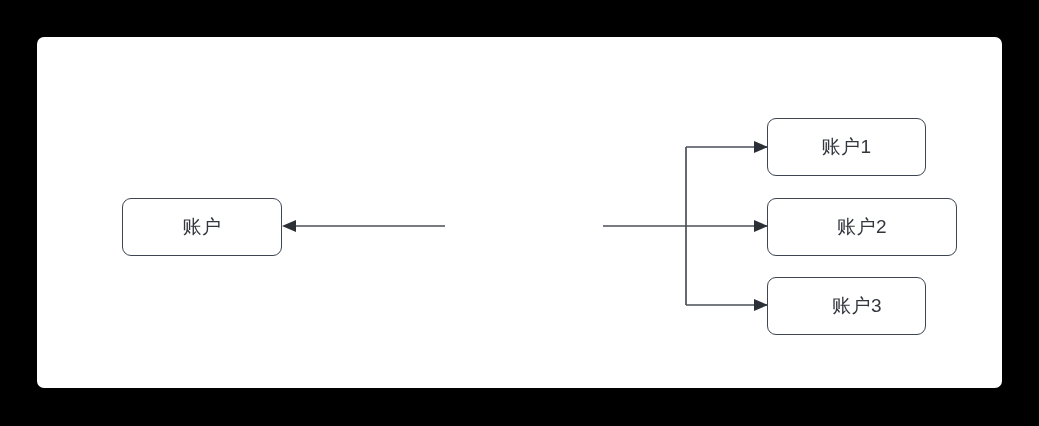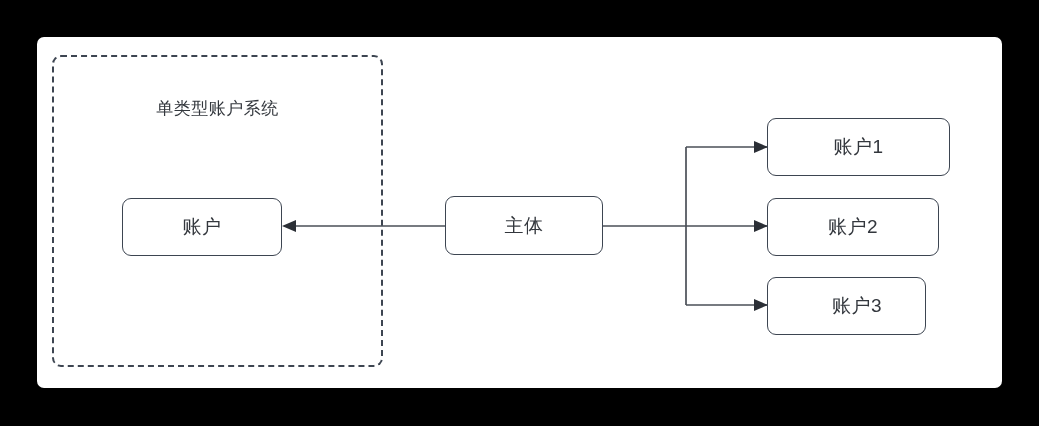--- a/index.html
+++ b/index.html
@@ -71,22 +71,22 @@
     display: flex;
     align-items: center;
     justify-content: center;
     color: #33373d;
     font-size: 19px;
     letter-spacing: 0.5px;
     white-space: nowrap;
   }
   #node-account   { left: 85px;  top: 161px; width: 160px; height: 58px; }
   #node-subject   { left: 408px; top: 159px; width: 158px; height: 59px; }
-  #node-account-1 { left: 730px; top: 81px;  width: 183px; height: 58px; }
-  #node-account-2 { left: 730px; top: 161px; width: 172px; height: 58px; }
+  #node-account-1 { left: 730px; top: 81px;  width: 159px; height: 58px; }
+  #node-account-2 { left: 730px; top: 161px; width: 190px; height: 58px; }
   #node-account-3 { left: 730px; top: 240px; width: 159px; height: 58px; padding-left: 21px; }
 
   #edges {
     position: absolute;
     left: 0;
     top: 0;
     width: 965px;
     height: 351px;
     overflow: visible;
     pointer-events: none;
@@ -112,28 +112,24 @@
         <line x1="649" y1="268" x2="730" y2="268"></line>
       </g>
       <g fill="#2b2f36" stroke="none">
         <polygon points="245,189 259,183 259,195"></polygon>
         <polygon points="731,110 717,104 717,116"></polygon>
         <polygon points="731,189 717,183 717,195"></polygon>
         <polygon points="731,268 717,262 717,274"></polygon>
       </g>
     </svg>
 
-    <div class="group" id="group-single">
-      <div class="group-title">单类型账户系统</div>
-    </div>
 
 
     <div class="node" id="node-account">账户</div>
 
-    <div class="node" id="node-subject">主体</div>
 
     <div class="node" id="node-account-1">账户1</div>
 
     <div class="node" id="node-account-2">账户2</div>
 
     <div class="node" id="node-account-3">账户3</div>
 
   </div>
 </div>
 

